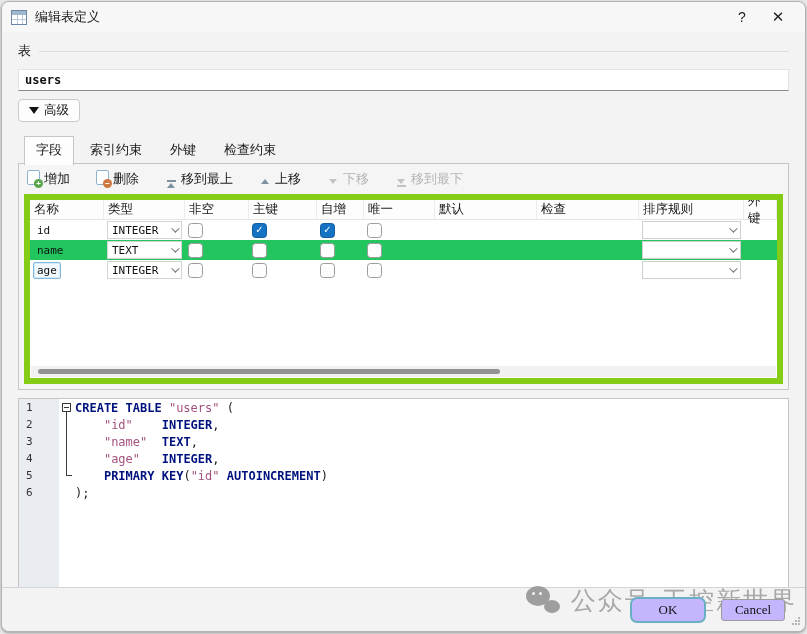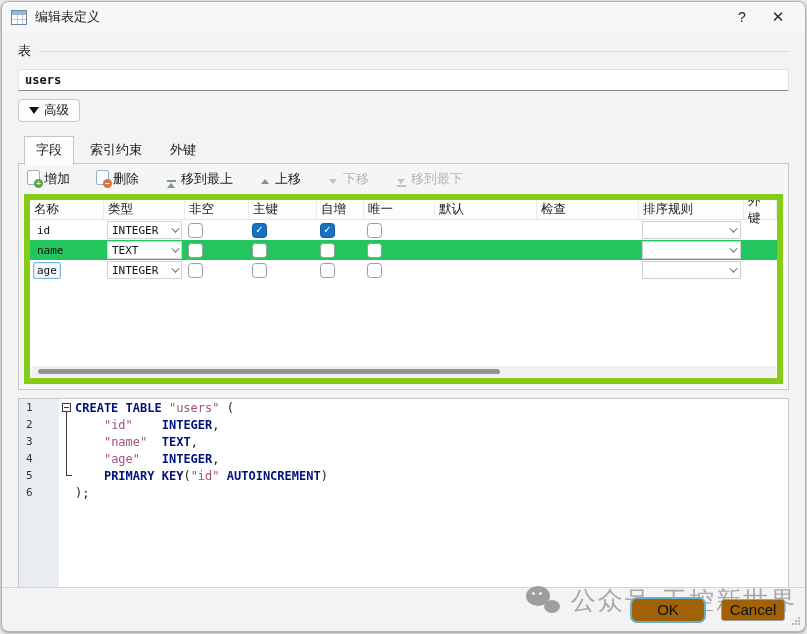--- a/index.html
+++ b/index.html
@@ -91,21 +91,21 @@
   .fold .box { position:absolute; left:3px; top:4px; width:9px; height:9px; border:1px solid #3a3a3a; background:#fff; }
   .fold .box::after { content:""; position:absolute; left:1px; right:1px; top:3px; height:1px; background:#3a3a3a; }
   .code { font-family:"DejaVu Sans Mono",monospace; font-size:12px; white-space:pre; }
   .tok-kw { color:var(--sql-kw,#00127e); font-weight:bold; }
   .tok-id { color:var(--sql-id,#a3537f); }
   .tok-pl { color:#1c1c1c; }
 
   
   .footer { position:absolute; left:0; right:0; bottom:0; height:44px; border-top:1px solid #d4d4d4;
             background:#f3f3f3; display:flex; align-items:center; justify-content:flex-end; padding-right:20px; gap:15px; }
-  .btn { font-family:Liberation Sans, sans-serif; font-size:15px; color:#111; background:#a16207; }
+  .btn { font-family:Liberation Serif, serif; font-size:13px; color:#111; background:#c4b5fd; }
   .btn-ok { width:76px; height:26px; border:2px solid var(--ok-border,#69b0c2); border-radius:7px; position:relative; z-index:3; }
   .btn-cancel { width:64px; height:22px; border:1px solid #9d9d9d; border-radius:3px; position:relative; z-index:3; }
   .watermark { position:absolute; right:8px; bottom:14px; display:flex; align-items:center; gap:9px;
                color:#a8a8a8; font-size:25px; letter-spacing:2px; z-index:2; pointer-events:none; }
   .wx { position:relative; width:36px; height:29px; }
   .wx .b1 { position:absolute; left:0; top:0; width:24px; height:20px; background:#9e9e9e; border-radius:50%; }
   .wx .b1::before, .wx .b1::after { content:""; position:absolute; top:6px; width:3px; height:3px; background:#f3f3f3; border-radius:50%; }
   .wx .b1::before { left:6px; } .wx .b1::after { left:13px; }
   .wx .b2 { position:absolute; right:2px; bottom:2px; width:16px; height:13px; background:#9e9e9e; border-radius:50%; }
   .resize-grip { position:absolute; right:4px; bottom:5px; width:10px; height:10px; z-index:4;
@@ -139,20 +139,21 @@
 
     <button class="adv-btn">
       <span class="adv-arrow"></span>
       <span>高级</span>
     </button>
 
     <div class="tabs" id="tabs">
         <button class="tab active">字段</button>
         <button class="tab">索引约束</button>
         <button class="tab">外键</button>
+        <button class="tab">检查约束</button>
       </div>
 
     <div class="tab-panel">
       <div class="toolbar" id="toolbar">
           <button class="toolbtn">
             <span><span class="pgicon"><span class="dot green">+</span></span></span>
             <span>增加</span>
           </button>
           <button class="toolbtn">
             <span><span class="pgicon"><span class="dot red">−</span></span></span>

